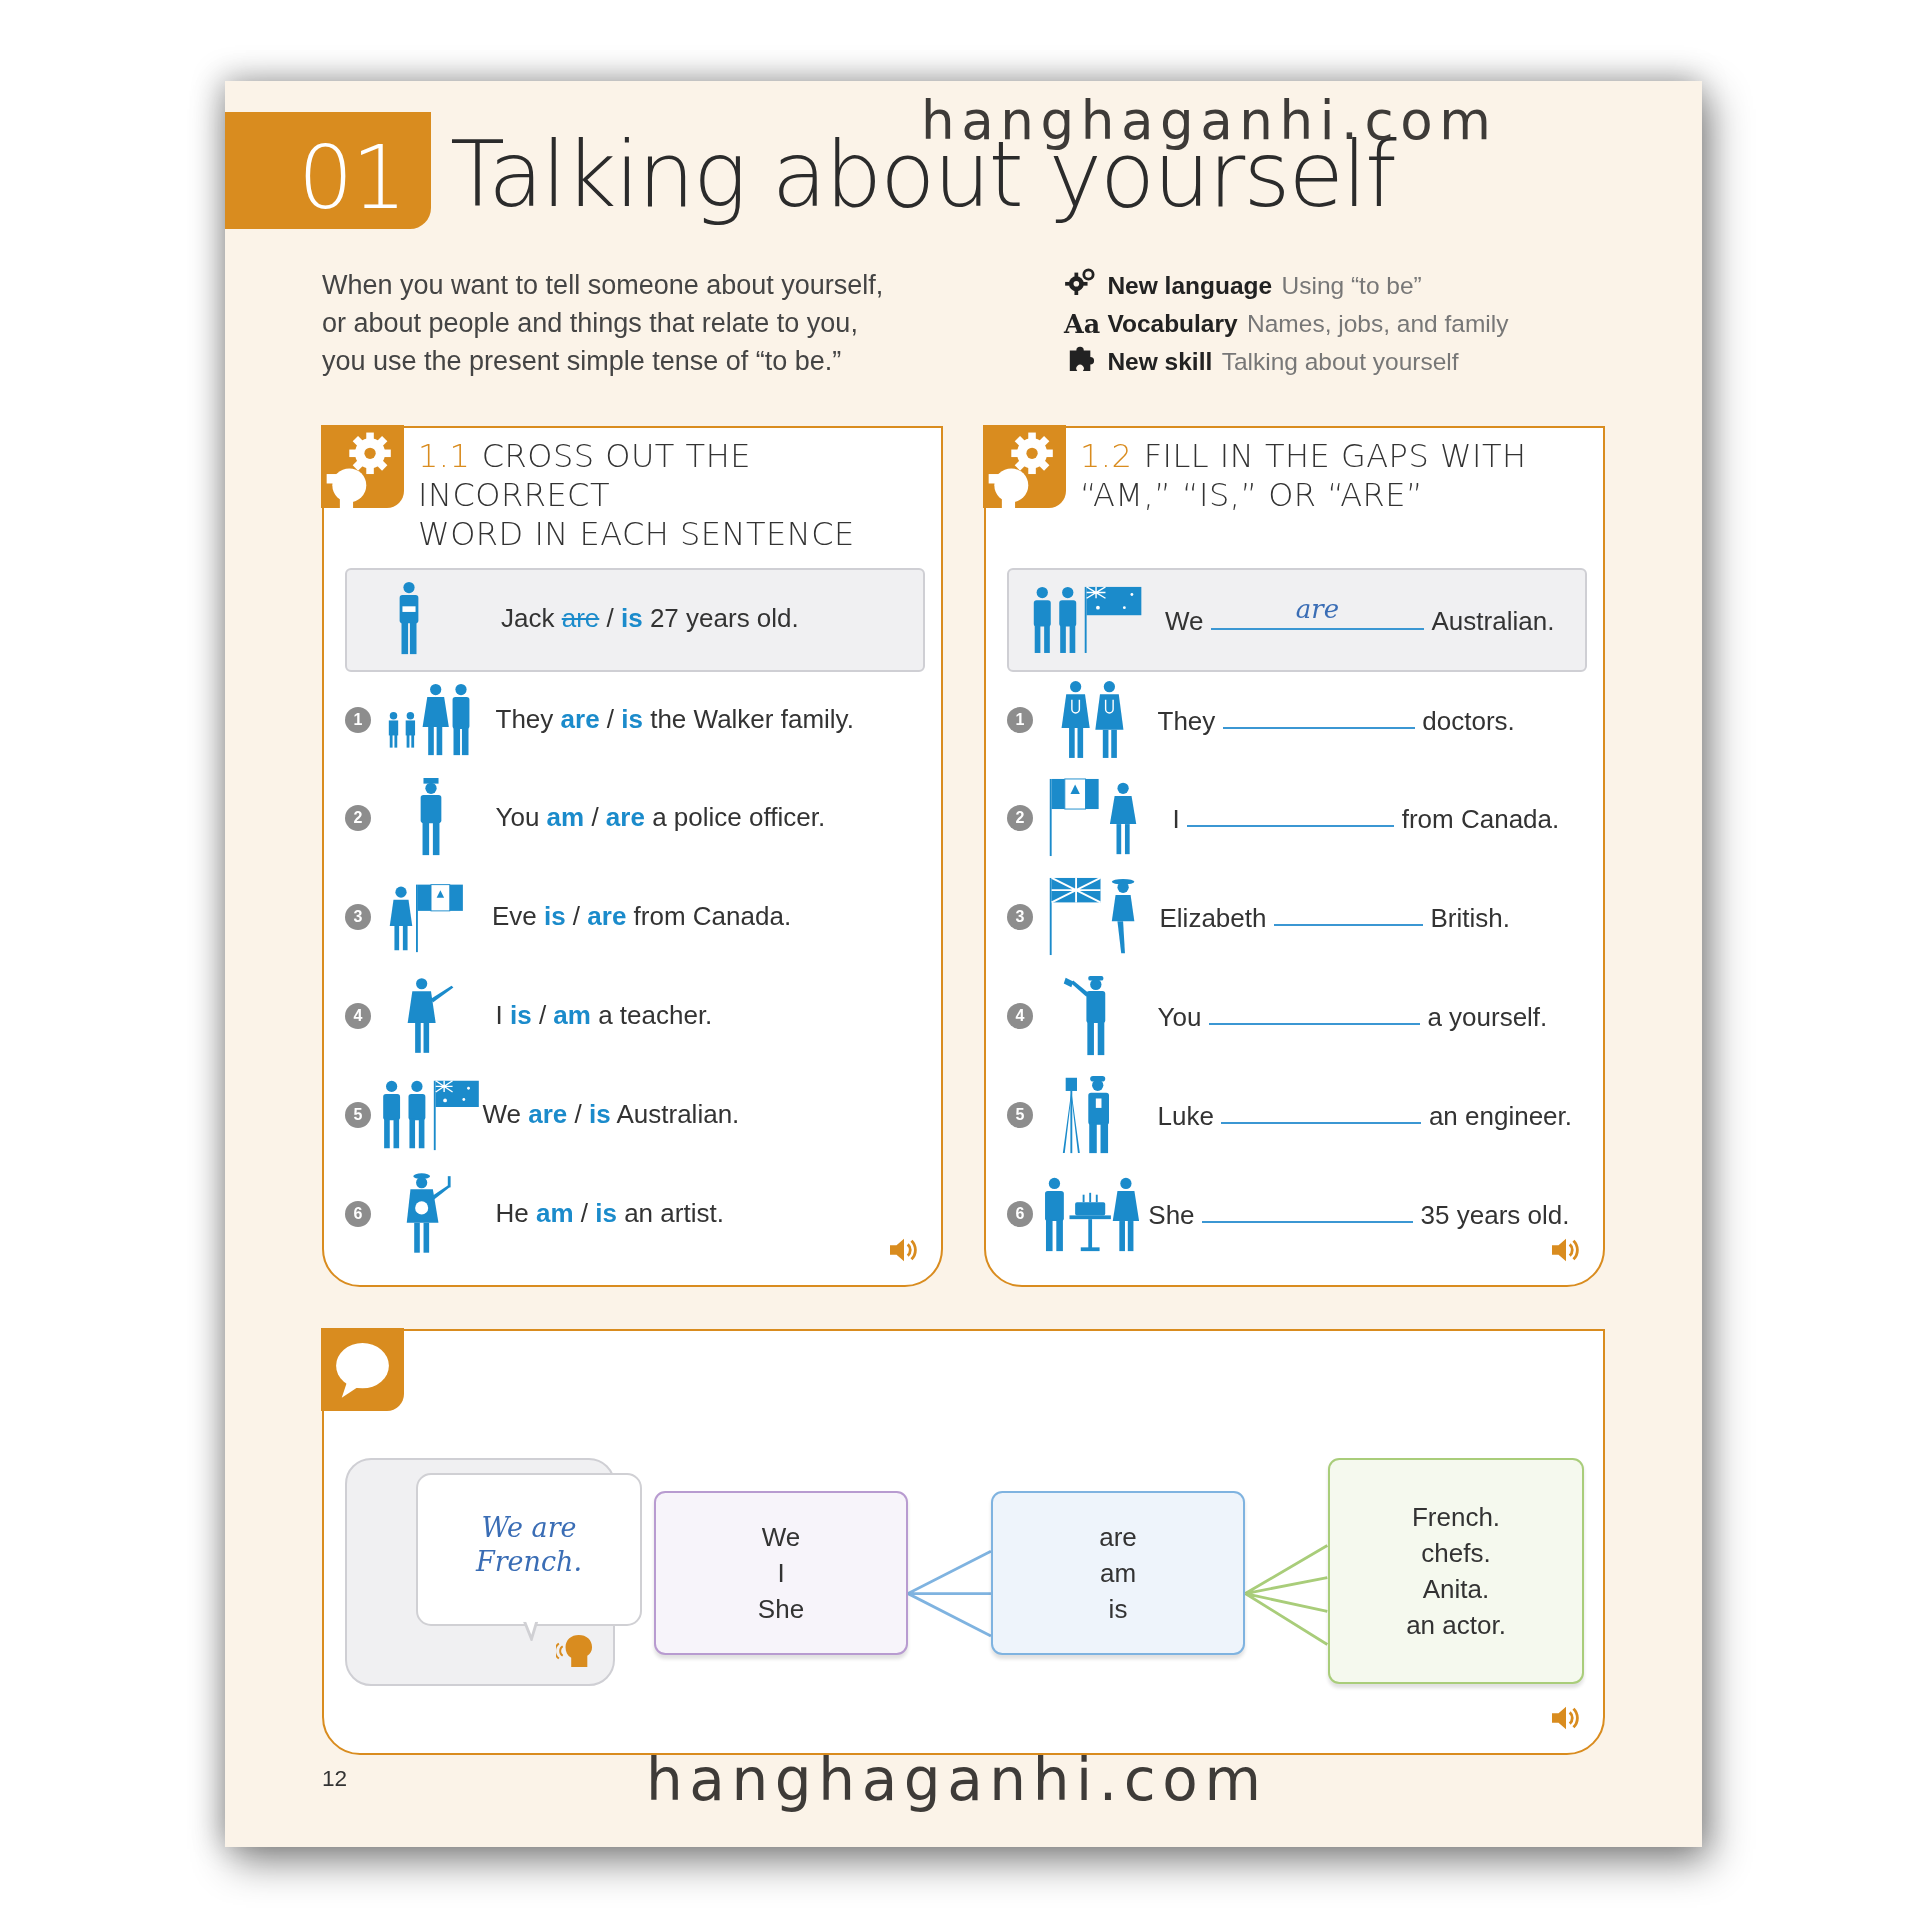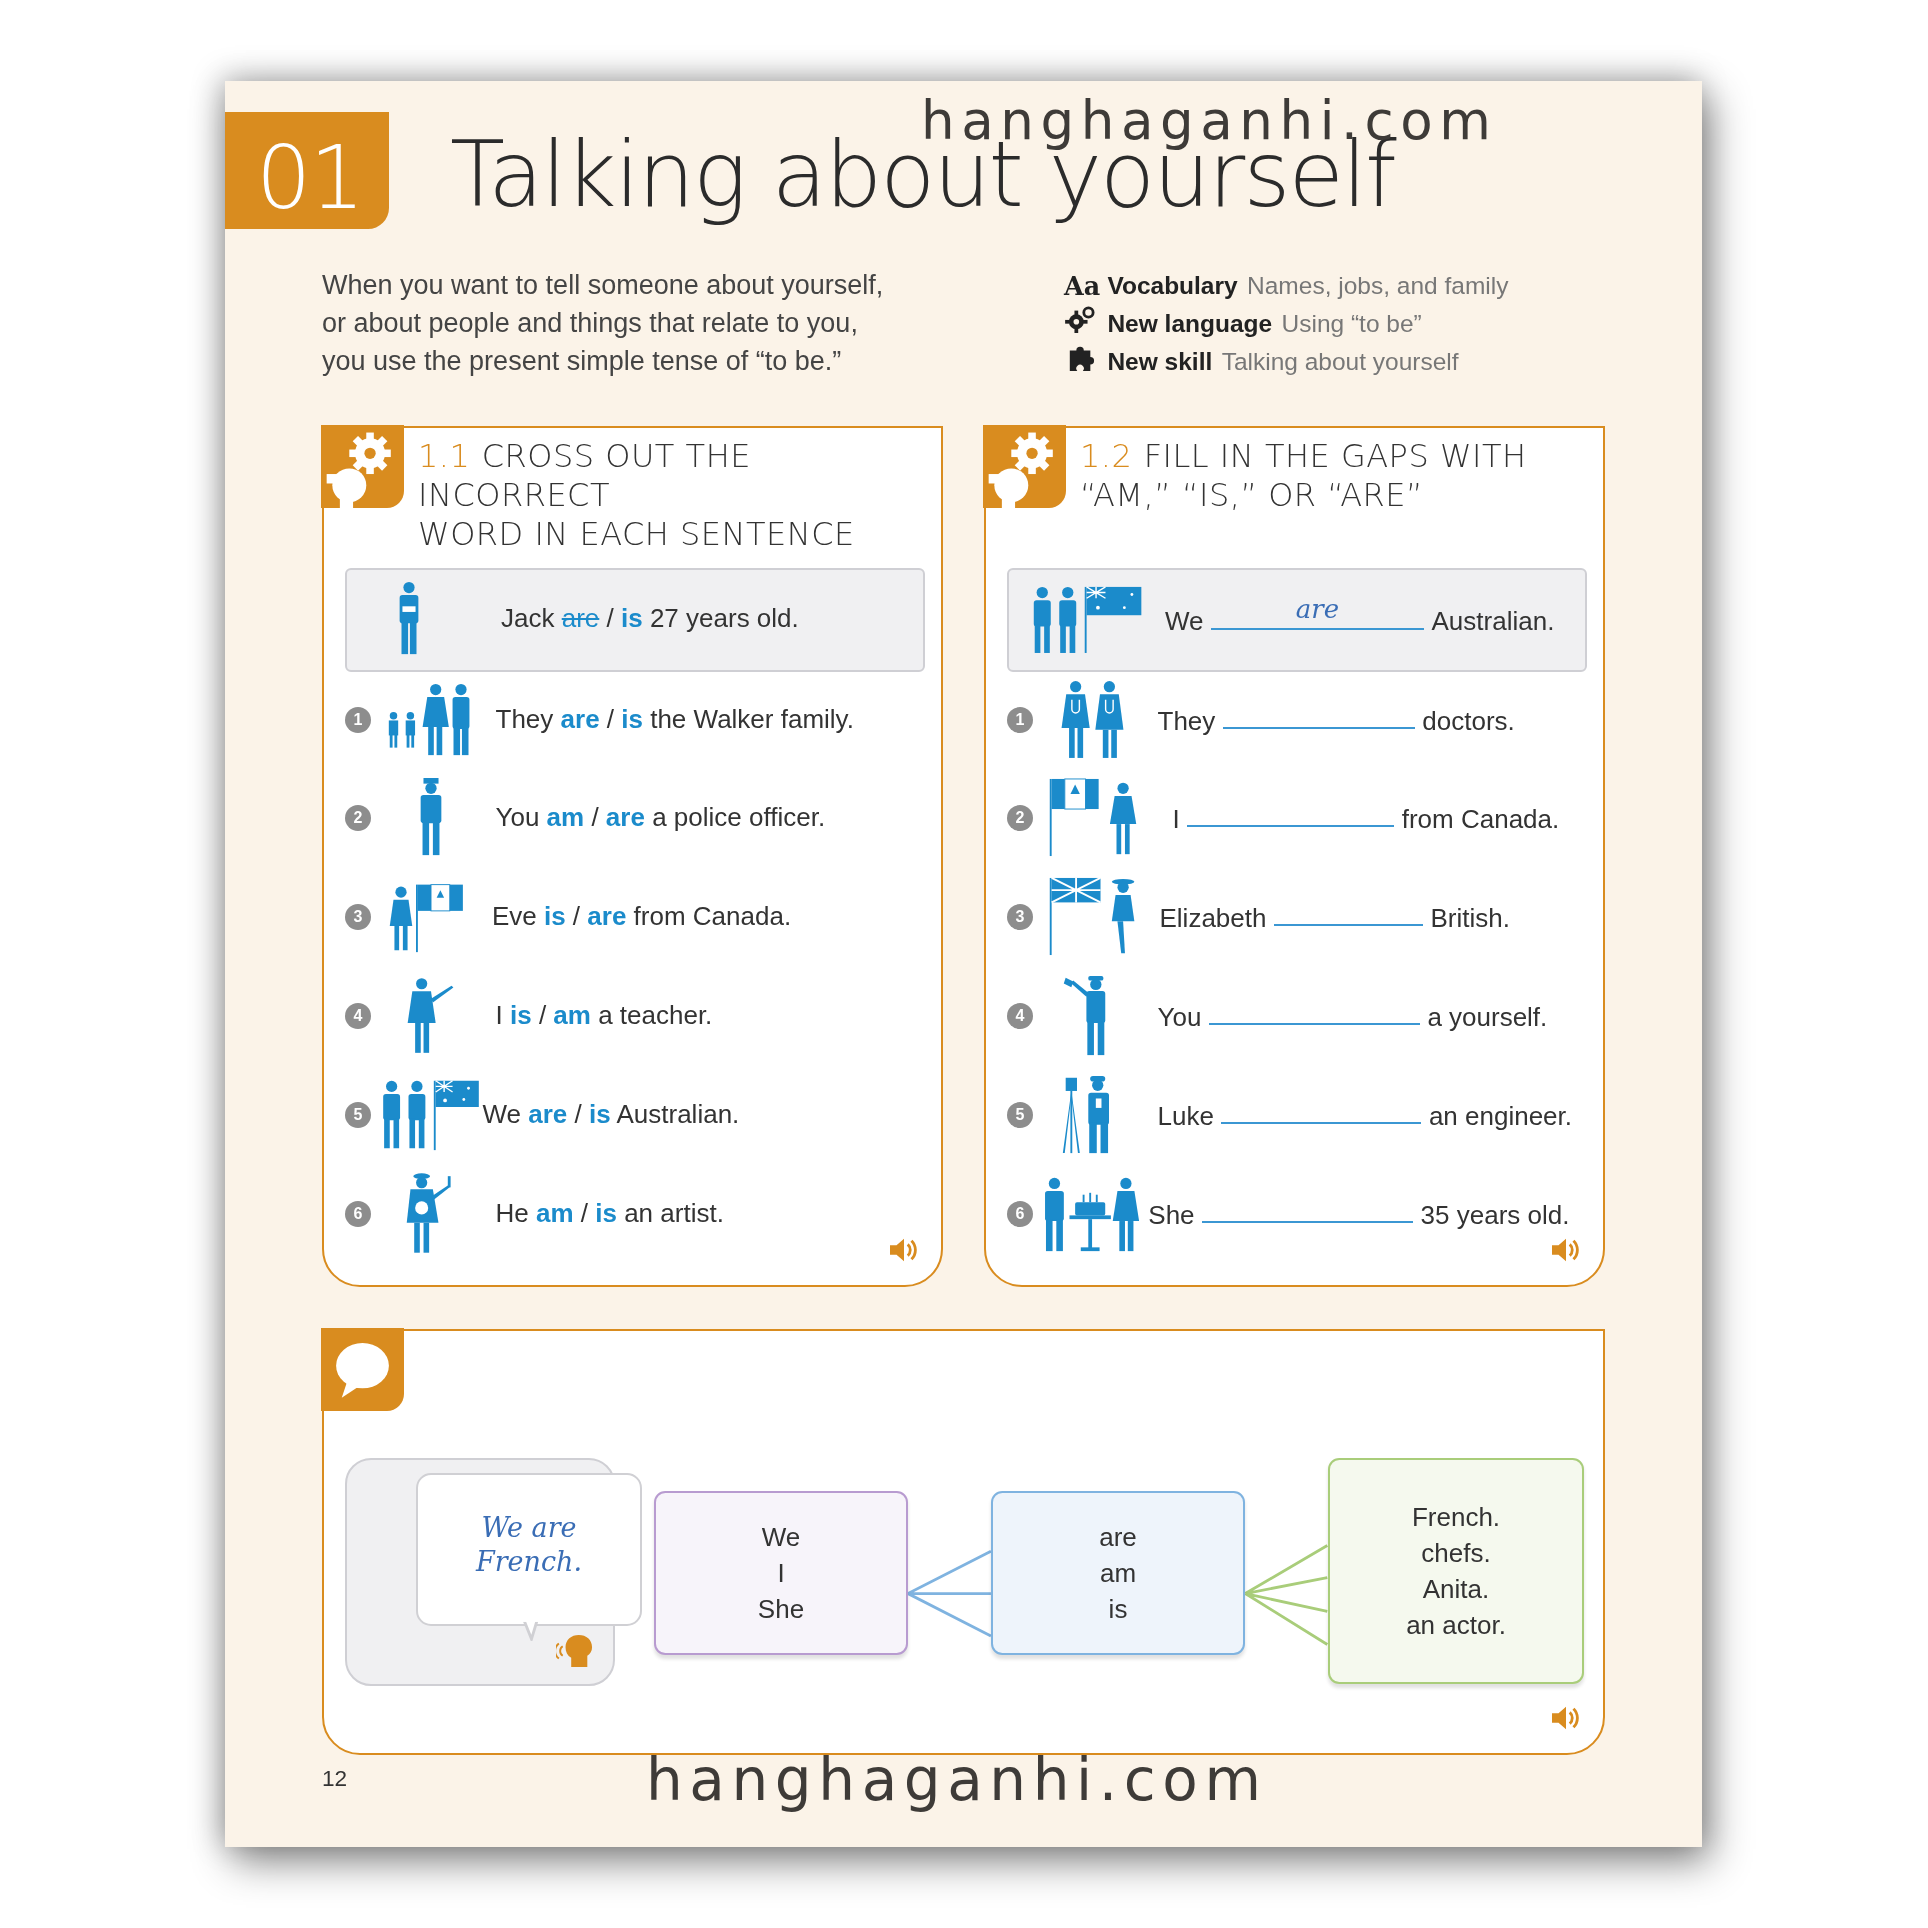--- a/index.html
+++ b/index.html
@@ -1,19 +1,19 @@
 <!DOCTYPE html>
 <html style="font-size:15px"><head>
 <meta charset="utf-8">
 <style>
   html,body{margin:0;padding:0;}
   body{width:1928px;height:1928px;background:#ffffff;position:relative;overflow:hidden;font-family:"Liberation Sans","DejaVu Sans",sans-serif;color:#333;}
   .page{position:absolute;left:225px;top:81px;width:1477px;height:1766px;background:#fbf3e8;box-shadow:7.5px 15px 38px rgba(0,0,0,0.45), -3.8px -3.8px 28px rgba(0,0,0,0.25);}
   .abs{position:absolute;}
-  .tab{position:absolute;left:225px;top:112px;width:164px;height:117px;background:#d98c1f;border-radius:0 0 21px 0;}
+  .tab{position:absolute;left:225px;top:112px;width:206px;height:117px;background:#d98c1f;border-radius:0 0 21px 0;}
   .tab-num{position:absolute;right:26px;top:15px;font-size:87px;font-weight:300;color:#fff;font-family:"DejaVu Sans",sans-serif;letter-spacing:-1.9px;}
   .title{position:absolute;left:450px;top:122px;font-size:90px;font-weight:300;color:#2b2b2b;letter-spacing:-1.9px;font-family:"DejaVu Sans",sans-serif;}
   .wm{position:absolute;font-family:"DejaVu Sans",sans-serif;color:#3e3b38;letter-spacing:6.6px;}
   .intro{position:absolute;left:322px;top:266px;font-size:27px;line-height:38px;color:#444;width:621px;}
   .meta{position:absolute;left:1064px;top:267px;font-size:24.5px;line-height:38px;}
   .meta-row{display:flex;align-items:center;gap:9.4px;white-space:nowrap;}
   .meta-icon{width:34px;text-align:center;font-weight:bold;color:#222;font-size:26px;}
   .meta-label{font-weight:bold;color:#222;}
   .meta-val{color:#777;}
   .box{position:absolute;background:#fff;border:2.8px solid #d98c1f;border-radius:0 0 38px 38px;}
@@ -44,40 +44,40 @@
 <div class="wm" style="left:921px;top:90px;font-size:53px;">hanghaganhi.com</div>
 
 <div class="intro">
   <div>When you want to tell someone about yourself,</div>
   <div>or about people and things that relate to you,</div>
   <div>you use the present simple tense of “to be.”</div>
 </div>
 
 <div class="meta">
   <div class="meta-row">
-    <span class="meta-icon" style="font-family:'DejaVu Serif',serif;font-size:25.4px;">Aa</span>
-    <span class="meta-label">Vocabulary</span>
-    <span class="meta-val">Names, jobs, and family</span>
-  </div>
-  <div class="meta-row">
     <span class="meta-icon">
       <svg width="32" height="28" viewBox="0 0 34 30">
           <circle cx="12" cy="18" r="8" fill="#222"></circle>
           <circle cx="12" cy="18" r="3" fill="#fbf3e8"></circle>
           <g fill="#222">
             <rect x="10" y="6" width="4" height="5"></rect>
             <rect x="10" y="25" width="4" height="5"></rect>
             <rect x="0" y="16" width="5" height="4"></rect>
             <rect x="19" y="16" width="5" height="4"></rect>
           </g>
           <circle cx="25" cy="8" r="5" fill="none" stroke="#222" stroke-width="3"></circle>
         </svg>
     </span>
     <span class="meta-label">New language</span>
     <span class="meta-val">Using “to be”</span>
+  </div>
+  <div class="meta-row">
+    <span class="meta-icon" style="font-family:'DejaVu Serif',serif;font-size:25.4px;">Aa</span>
+    <span class="meta-label">Vocabulary</span>
+    <span class="meta-val">Names, jobs, and family</span>
   </div>
   <div class="meta-row">
     <span class="meta-icon">
       <svg width="28" height="28" viewBox="0 0 30 30">
           <path d="M3 8h7a4 4 0 1 1 8 0h7v7a4 4 0 1 1 0 8v7H17a4 4 0 1 0-6 0H3z" fill="#222"></path>
         </svg>
     </span>
     <span class="meta-label">New skill</span>
     <span class="meta-val">Talking about yourself</span>
   </div>

